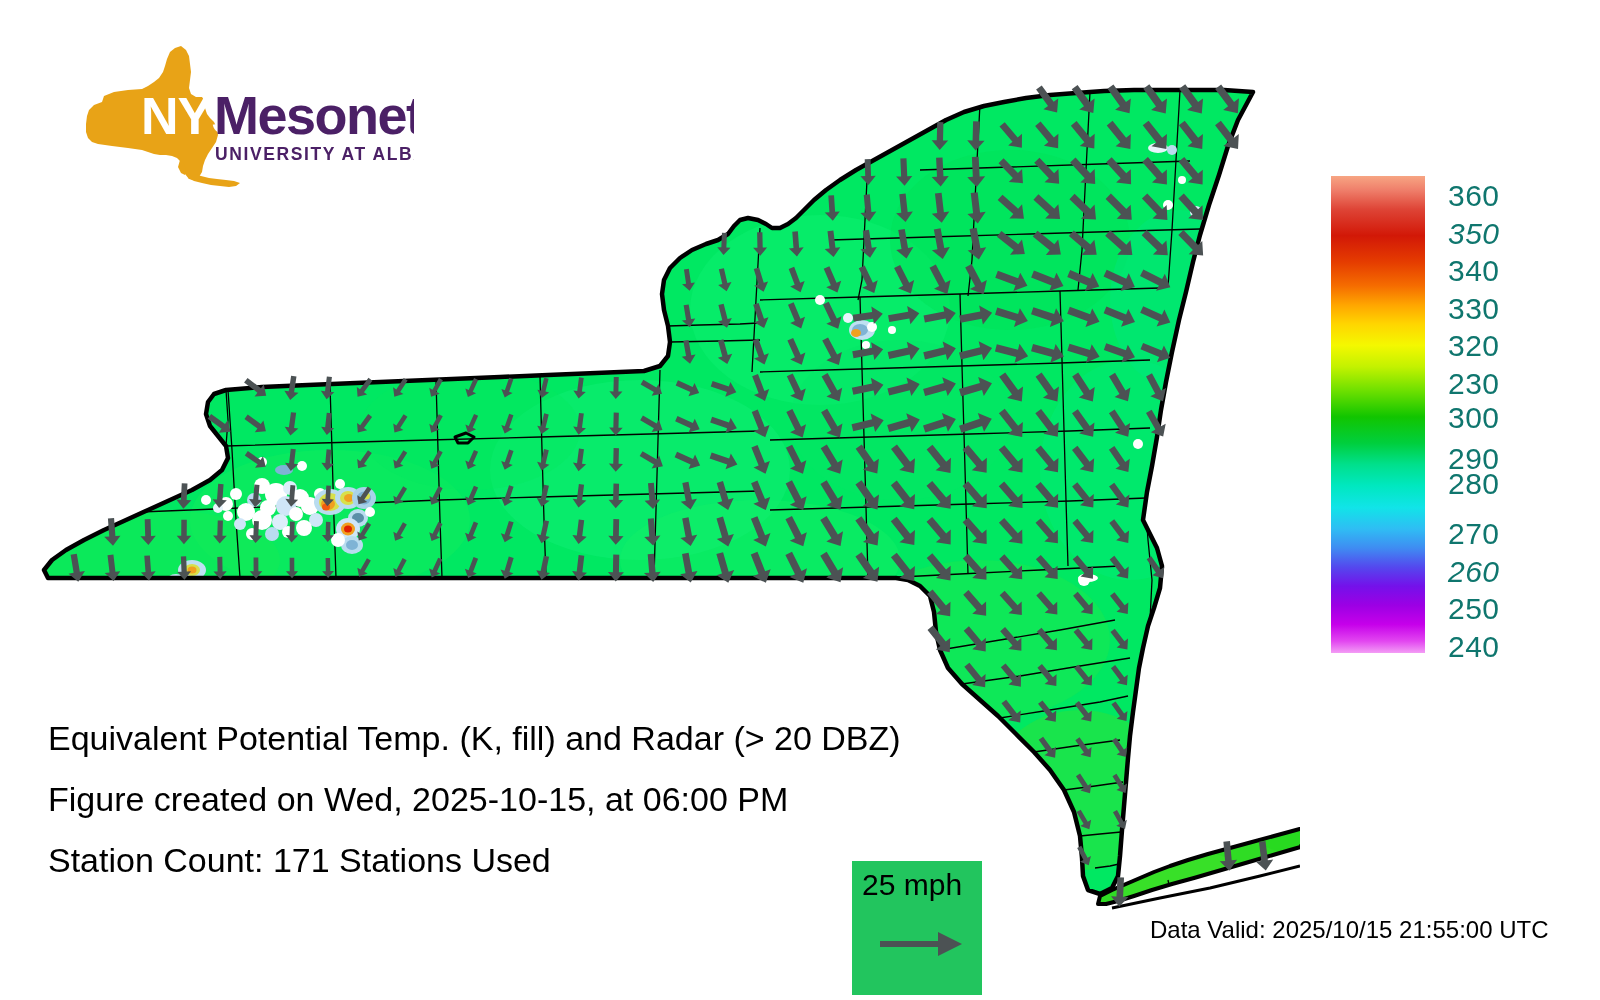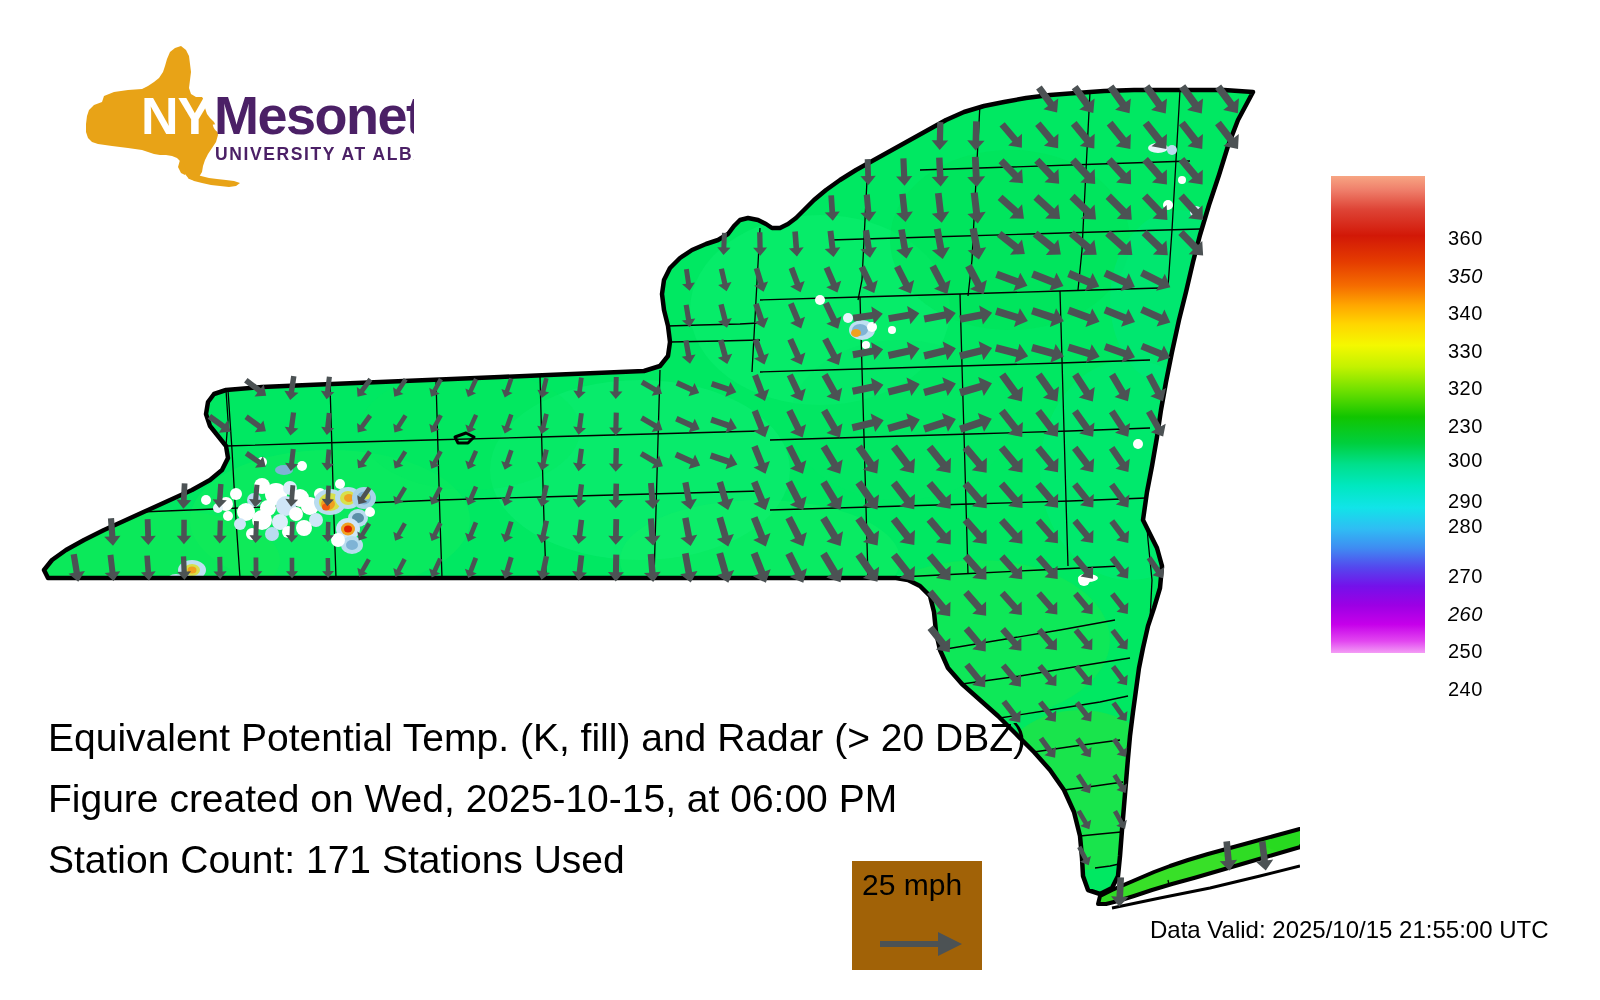--- a/index.html
+++ b/index.html
@@ -80,49 +80,48 @@
   .cb-labels {
     position: absolute;
     left: 1448px;
     top: 176px;
     width: 130px;
     height: 477px;
   }
   .cb-label {
     position: absolute;
     left: 0;
-    font-size: 20px;
+    font-size: 30px;
     line-height: 30px;
     letter-spacing: 0.5px;
-    color: #000000;
+    color: #0f766e;
     white-space: nowrap;
-    margin-top: 42px;
   }
 
   
   .caption {
     position: absolute;
     left: 48px;
-    font-size: 39px;
+    font-size: 34px;
     line-height: 34px;
     color: #000;
     white-space: nowrap;
   }
   #caption-1 { top: 721px; }
   #caption-2 { top: 782px; }
   #caption-3 { top: 843px; }
 
   
   #wind-legend {
     position: absolute;
     left: 852px;
     top: 861px;
     width: 130px;
-    height: 109px;
-    background: #a16207;
+    height: 134px;
+    background: #22c55e;
   }
   #wind-legend-label {
     position: absolute;
     left: 10px;
     top: 7px;
     font-size: 30px;
     line-height: 34px;
     color: #000;
     white-space: nowrap;
   }

